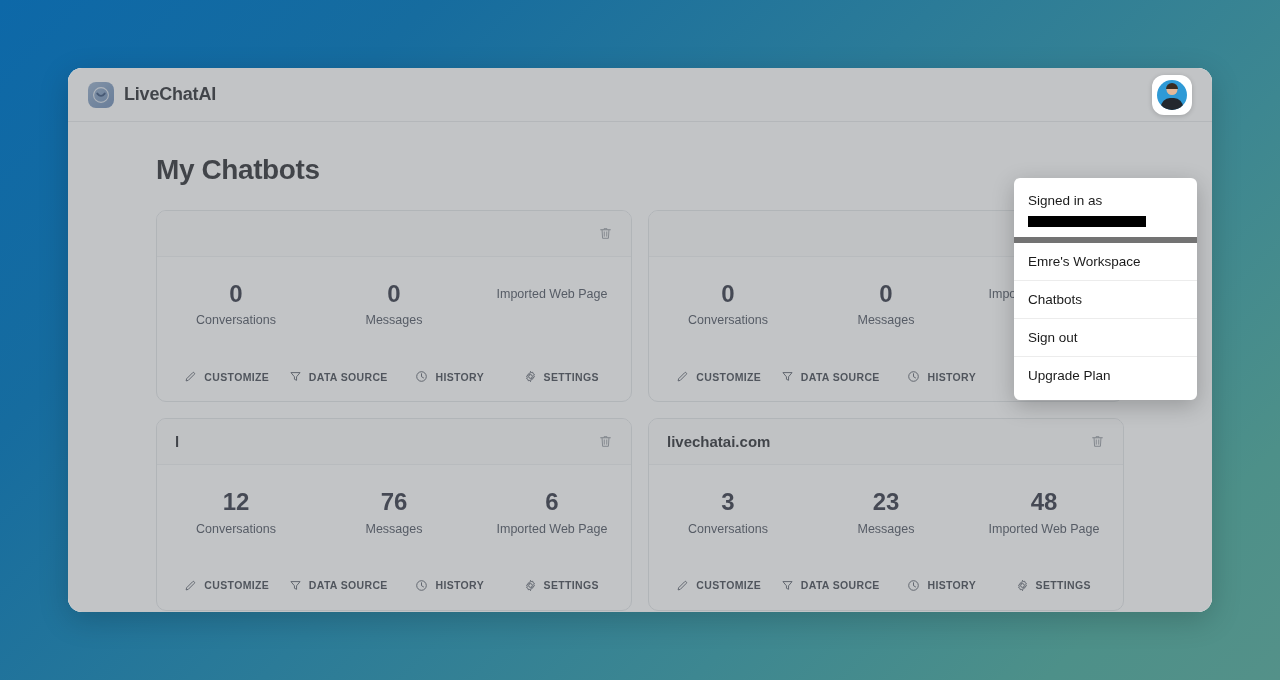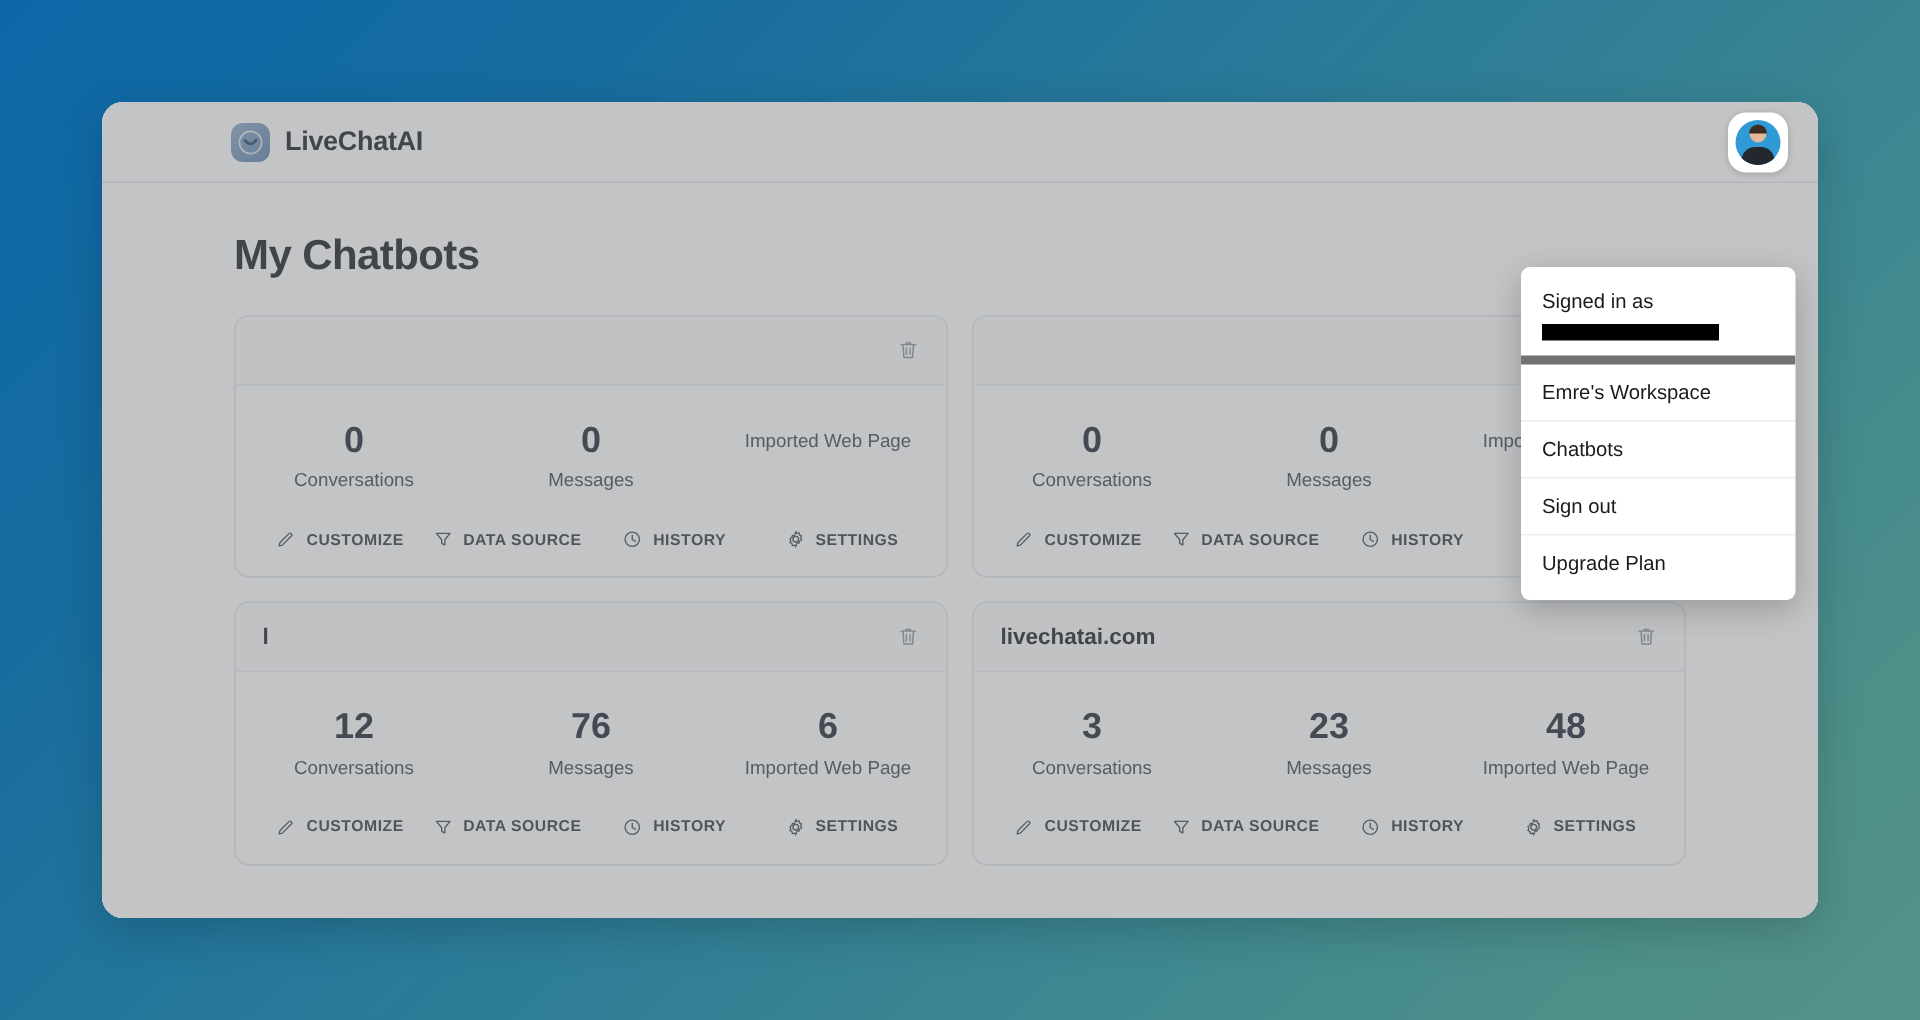--- a/index.html
+++ b/index.html
@@ -42,21 +42,20 @@
     padding: 0 22px 0 20px;
     border-bottom: 1px solid #e6e8ea;
     background: #ffffff;
     position: relative;
   }
 
   .brand {
     display: flex;
     align-items: center;
     gap: 10px;
-    margin-left: 66px;
   }
 
   .brand-logo {
     width: 26px;
     height: 26px;
     border-radius: 8px;
     background: linear-gradient(140deg, #8fa8c8 0%, #6f8fb8 55%, #5e7fae 100%);
     display: flex;
     align-items: center;
     justify-content: center;
@@ -197,20 +196,21 @@
 
   .stat-label {
     margin-top: 6px;
     font-size: 12.5px;
     color: #3b4250;
   }
 
   .bot-card-actions {
     display: flex;
     padding: 0 14px 18px 14px;
+    margin-top: 17px;
   }
 
   .action {
     flex: 1;
     display: flex;
     align-items: center;
     justify-content: center;
     gap: 7px;
     cursor: pointer;
   }

